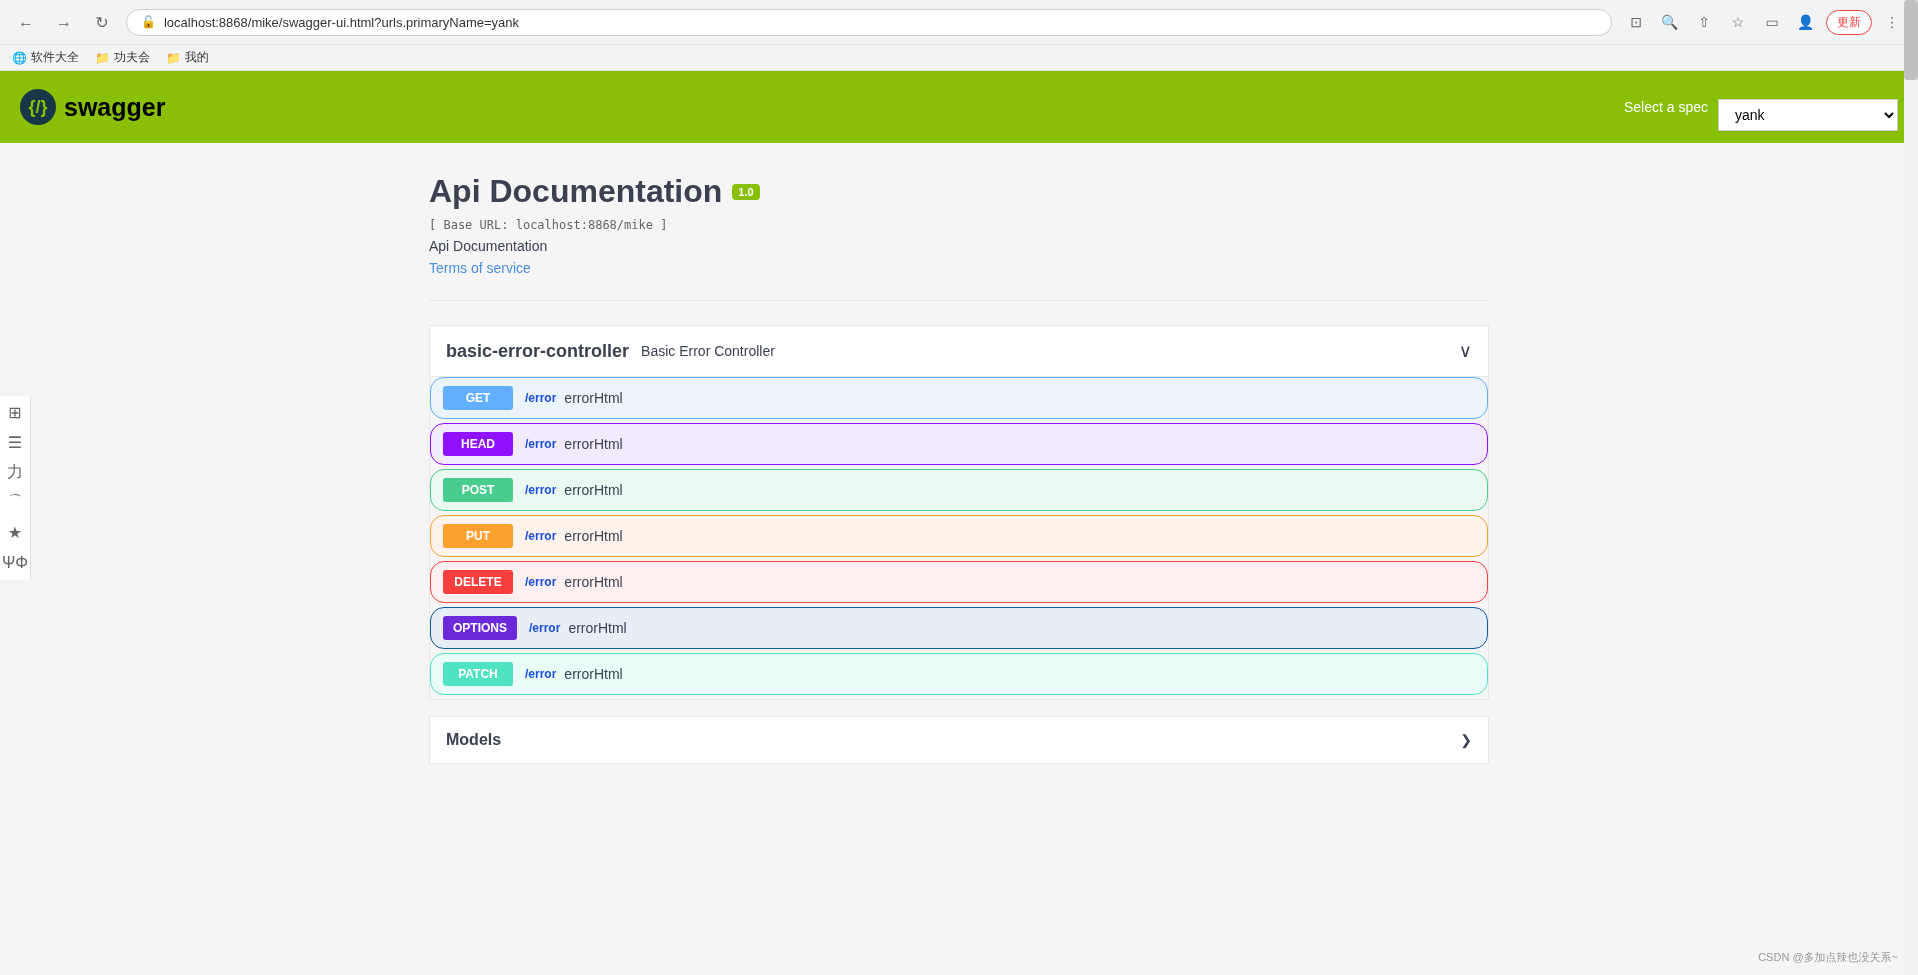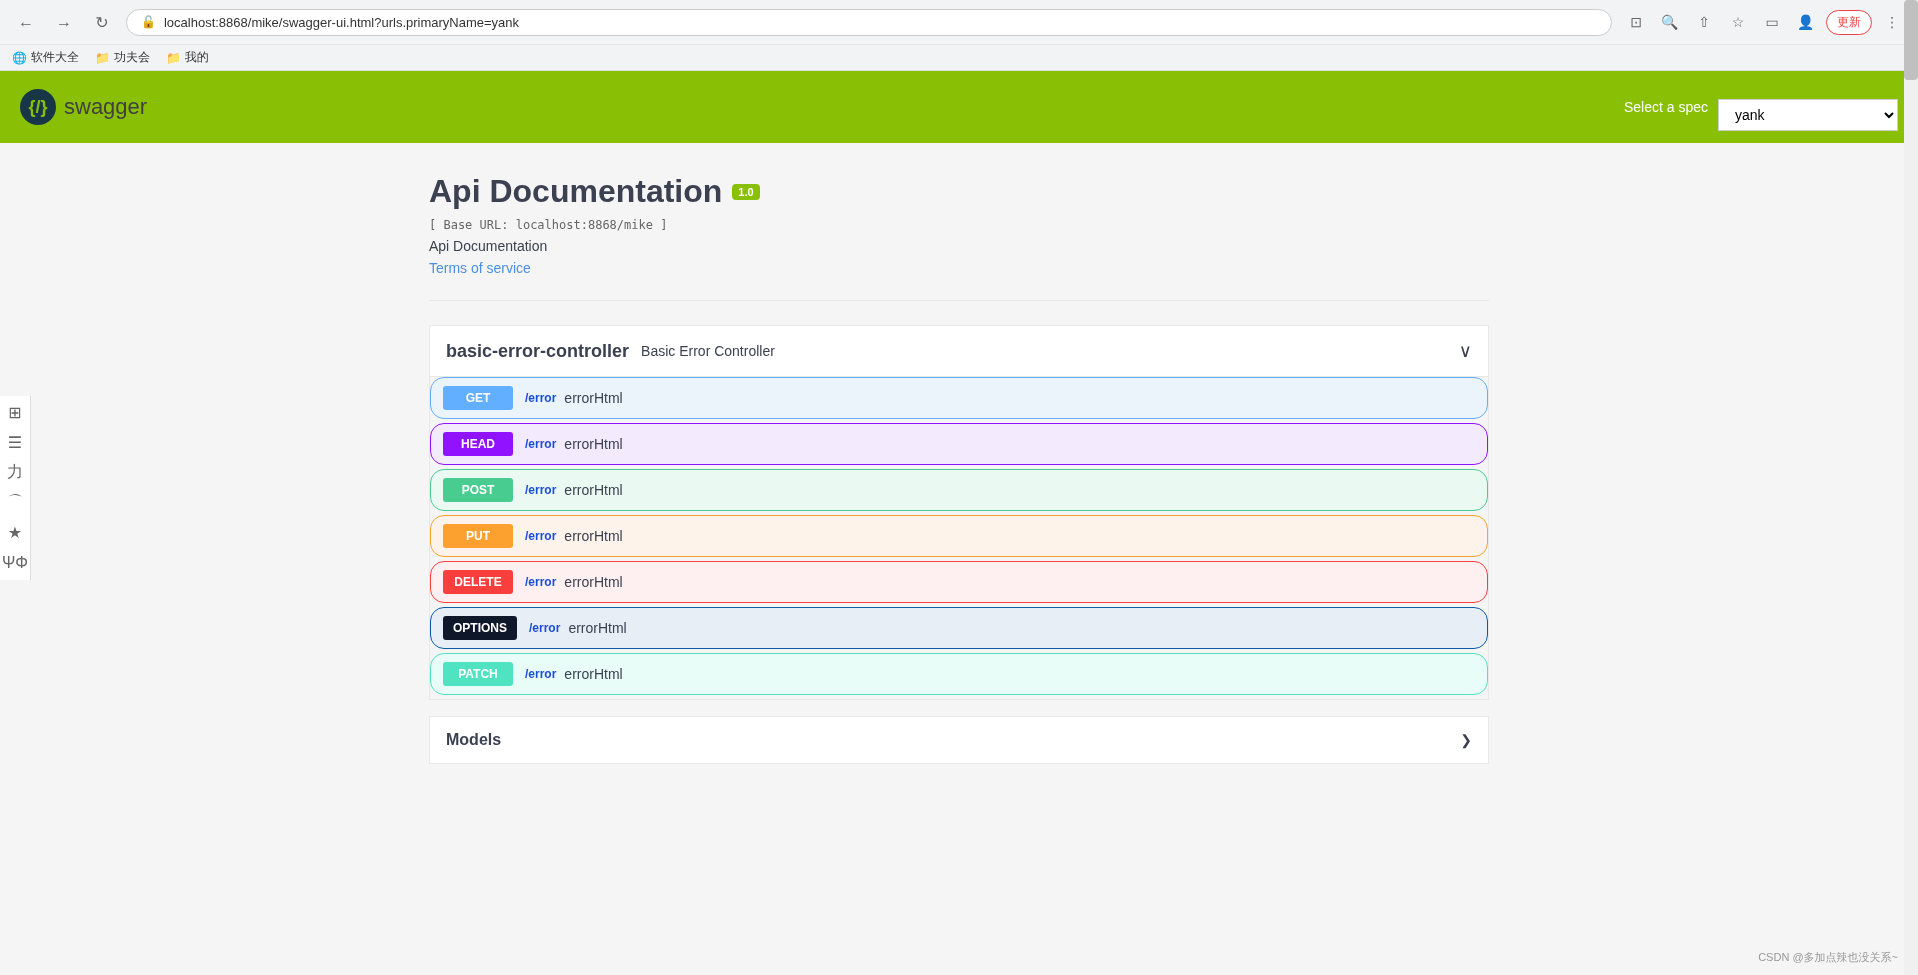--- a/index.html
+++ b/index.html
@@ -45,21 +45,21 @@
     .swagger-header {
       background: #89bf04;
       padding: 12px 20px;
       display: flex; align-items: center; justify-content: space-between;
     }
     .swagger-logo { display: flex; align-items: center; gap: 8px; }
     .swagger-logo-icon {
       width: 36px; height: 36px; background: #173647; border-radius: 50%;
       display: flex; align-items: center; justify-content: center; color: #89bf04; font-size: 18px; font-weight: bold;
     }
-    .swagger-logo-text { color: #404040; font-size: 22px; font-weight: normal; }
+    .swagger-logo-text { color: #000000; font-size: 25px; font-weight: bold; }
     .swagger-spec-selector { display: flex; align-items: center; gap: 10px; }
     .swagger-spec-label { color: white; font-size: 14px; }
     .swagger-spec-select {
       background: white; border: 1px solid #ccc; padding: 6px 12px; font-size: 14px;
       min-width: 180px; cursor: pointer; appearance: auto; margin-top: 16px;
     }
 
     
     .main-content { max-width: 1100px; margin: 0 auto; padding: 30px 20px; }
 
@@ -96,21 +96,21 @@
     .method-badge {
       padding: 5px 10px; border-radius: 3px; color: white; font-size: 12px;
       font-weight: bold; min-width: 70px; text-align: center; margin-right: 12px;
       flex-shrink: 0;
     }
     .badge-get { background: #61affe; }
     .badge-head { background: #9012fe; }
     .badge-post { background: #49cc90; }
     .badge-put { background: #fca130; }
     .badge-delete { background: #f93e3e; }
-    .badge-options { background: #0f172a; }
+    .badge-options { background: #6d28d9; }
     .badge-patch { background: #50e3c2; }
 
     .row-get { background: #ebf3fb; border: 1px solid #61affe; margin-bottom: 4px; }
     .row-head { background: #f3ebfd; border: 1px solid #9012fe; margin-bottom: 4px; }
     .row-post { background: #ebf9f3; border: 1px solid #49cc90; margin-bottom: 4px; }
     .row-put { background: #fdf3eb; border: 1px solid #fca130; margin-bottom: 4px; }
     .row-delete { background: #fef0f0; border: 1px solid #f93e3e; margin-bottom: 4px; }
     .row-options { background: #e8eef5; border: 1px solid #0d5aa7; margin-bottom: 4px; }
     .row-patch { background: #e8fdf8; border: 1px solid #50e3c2; margin-bottom: 4px; }
 

